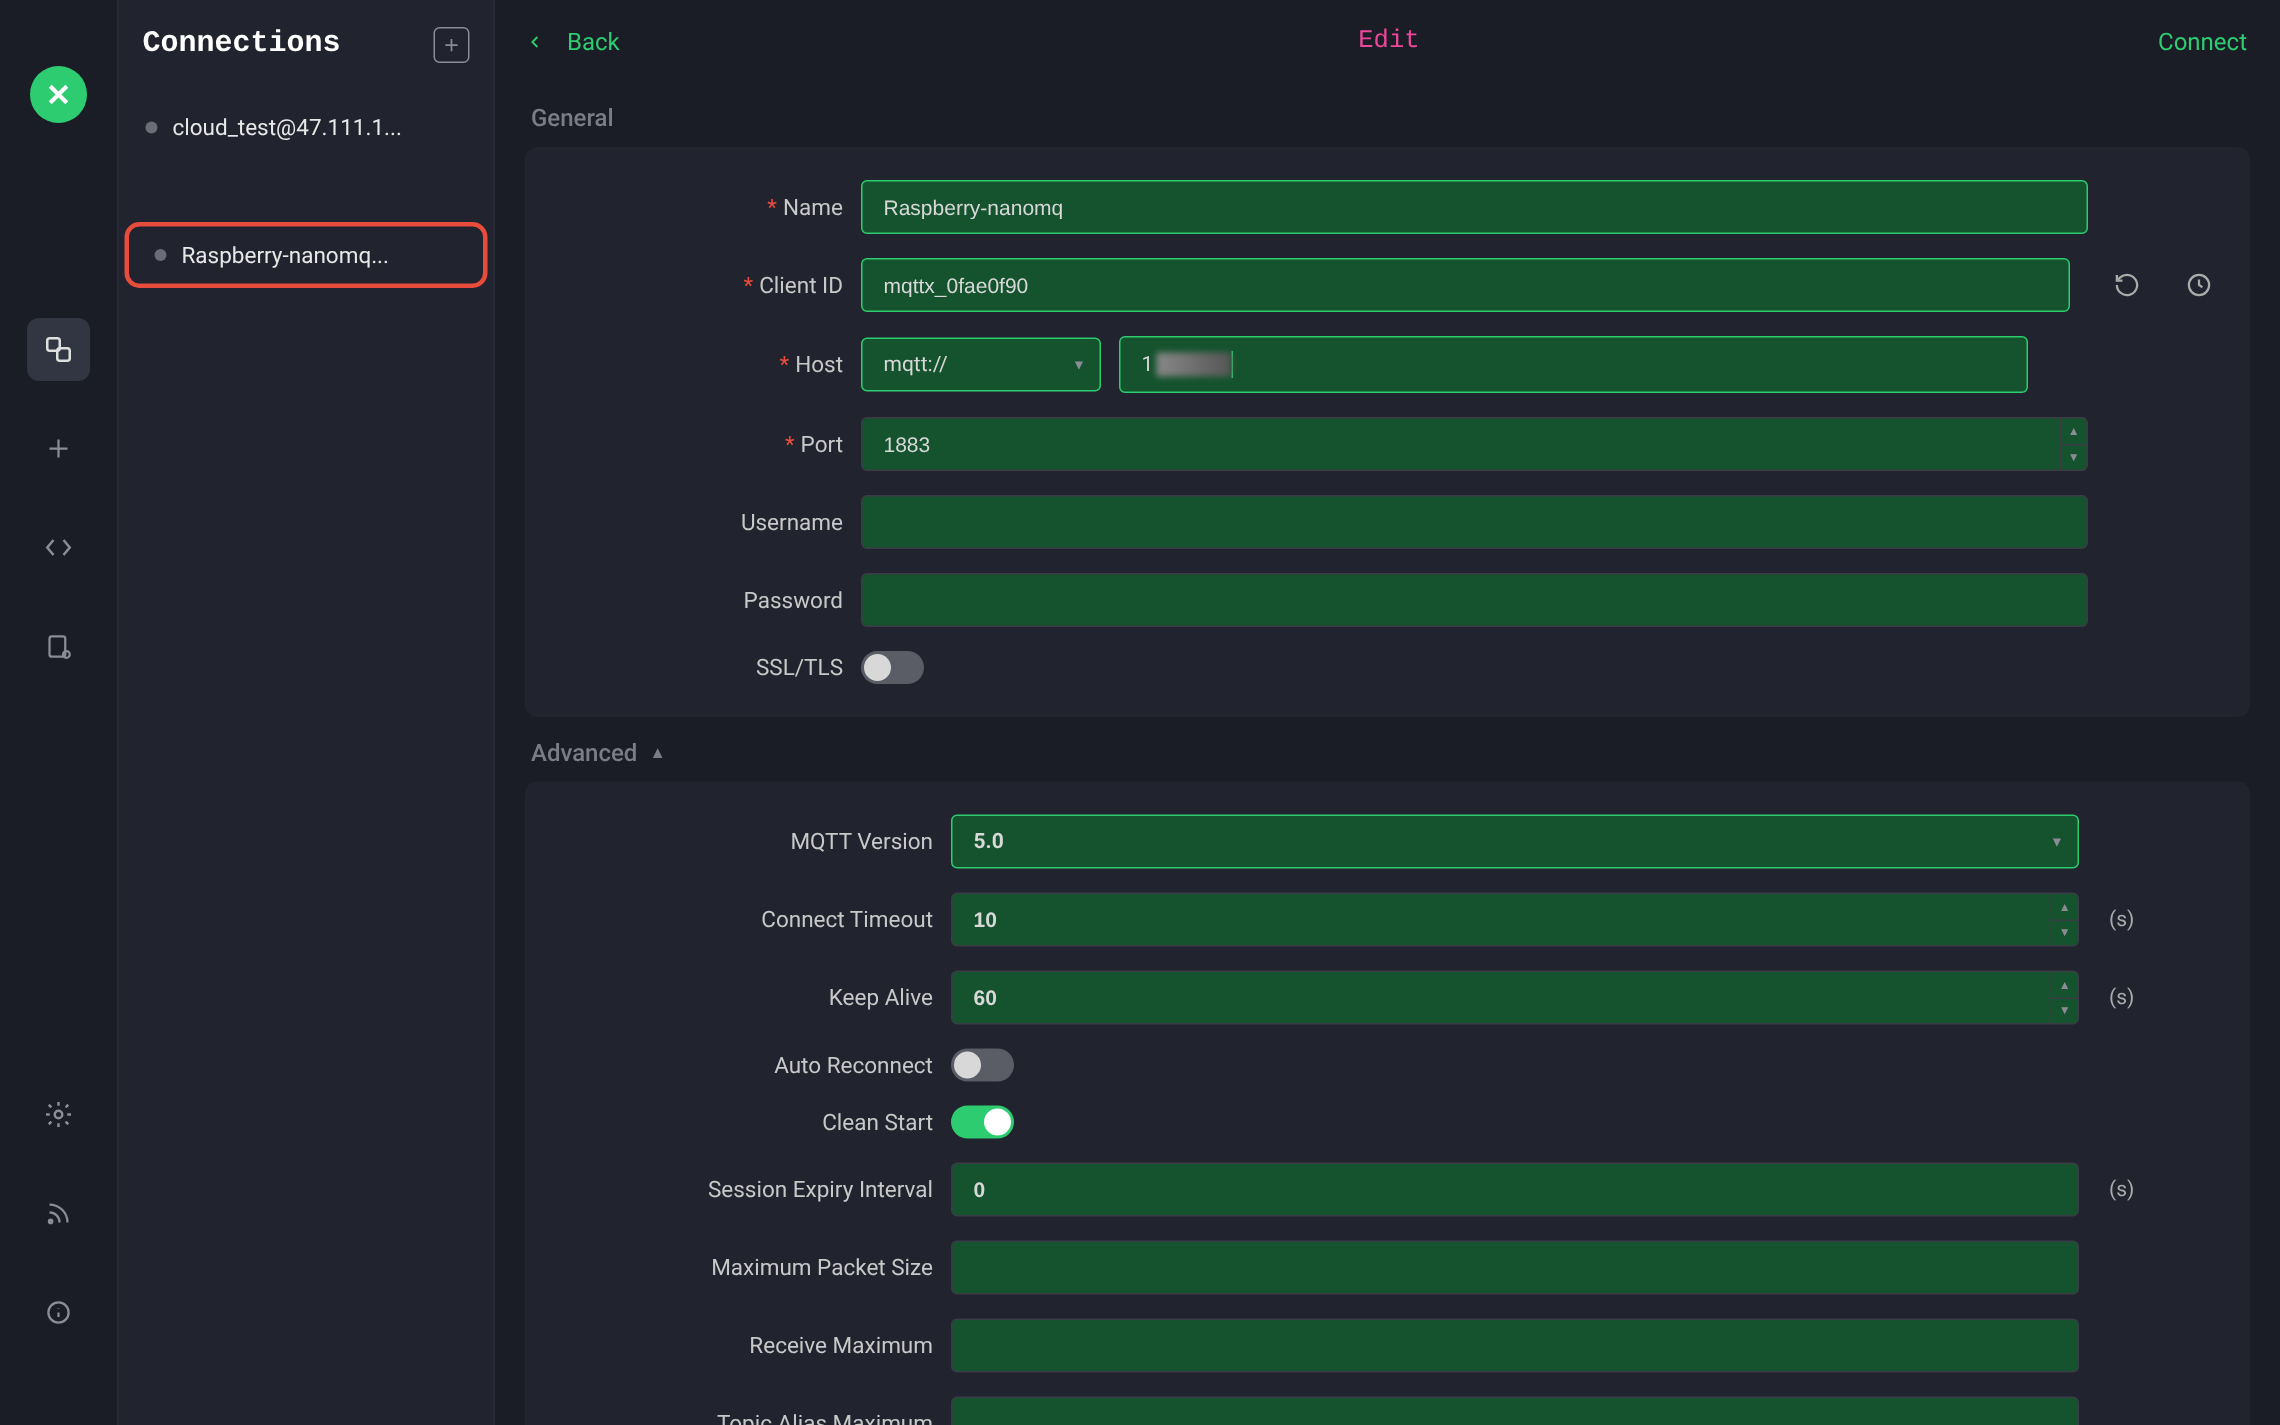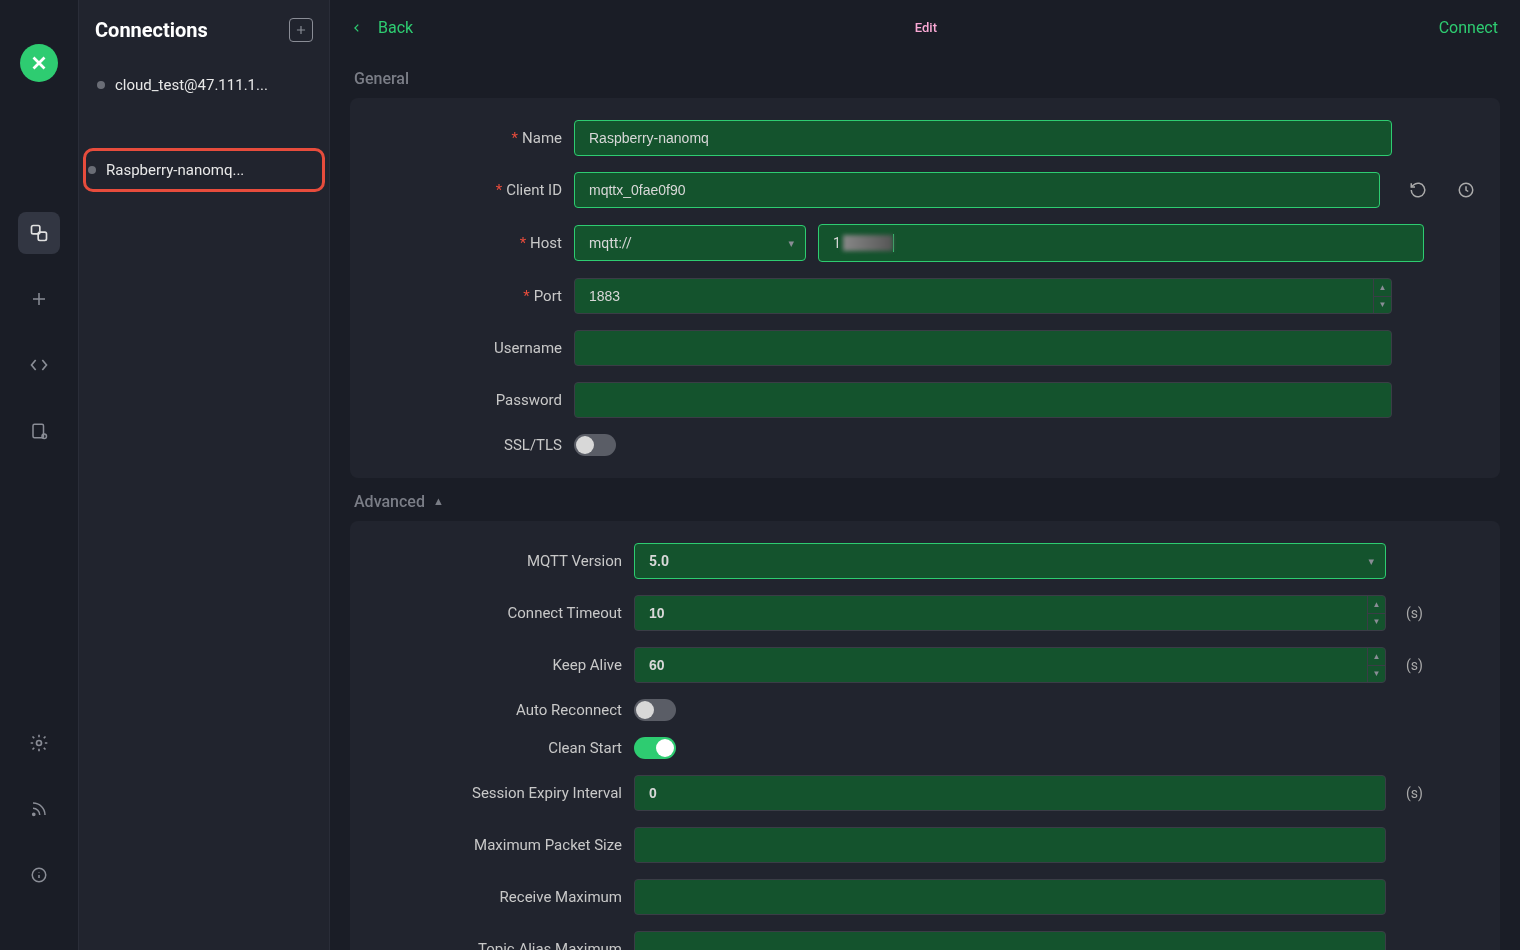--- a/index.html
+++ b/index.html
@@ -51,23 +51,24 @@
 .sidebar {
   width: 252px;
   background: #21242e;
   border-left: 1px solid #2a2d38;
   border-right: 1px solid #2a2d38;
   display: flex;
   flex-direction: column;
 }
 .sidebar-header {
   display: flex;
-  align-items: center;
+  align-items: flex-start;
   justify-content: space-between;
   padding: 18px 16px 12px 16px;
+  font-family: Liberation Mono, monospace;
 }
 .sidebar-title {
   color: #fff;
   font-size: 20px;
   font-weight: 700;
 }
 .add-btn {
   width: 24px;
   height: 24px;
   border: 1.5px solid #8a8d96;
@@ -83,21 +84,21 @@
   display: flex;
   align-items: center;
   padding: 10px 14px;
   font-size: 15px;
   margin: 2px 0;
   border-radius: 6px;
 }
 .conn-item.highlighted {
   border: 3px solid #e74c3c;
   border-radius: 10px;
-  padding: 10px 2px;
+  padding: 10px 17px;
   margin-top: 44px;
 }
 .conn-dot {
   width: 8px;
   height: 8px;
   border-radius: 50%;
   background: #6a6d76;
   margin-right: 10px;
   flex-shrink: 0;
 }
@@ -116,23 +117,24 @@
   padding: 18px 22px;
 }
 .back-btn {
   color: #2ecc71;
   font-size: 16px;
   display: flex;
   align-items: center;
   gap: 16px;
 }
 .top-title {
-  color: #f9a8d4;
-  font-size: 13px;
+  color: #ec4899;
+  font-size: 17px;
   font-weight: 500;
+  font-family: Liberation Mono, monospace;
 }
 .connect-btn {
   color: #2ecc71;
   font-size: 16px;
   text-align: center;
 }
 .content { padding: 0 20px 40px 20px; }
 .section-title {
   color: #7a7d86;
   font-size: 16px;
@@ -225,21 +227,21 @@
 .toggle.on::after { left: 22px; background: #fff; }
 .icon-btn {
   width: 20px;
   height: 20px;
   display: flex;
   align-items: center;
   justify-content: center;
   color: #aaa;
 }
 .suffix { color: #aaa; font-size: 14px; margin-left: 8px; width: 24px; }
-.host-proto { width: 232px; }
+.host-proto { width: 160px; }
 .host-addr-wrap { flex: 1; display: flex; align-items: center; }
 .host-cursor {
   width: 1px;
   height: 18px;
   background: #2ecc71;
 }
 .host-blur {
   width: 50px;
   height: 16px;
   background: linear-gradient(90deg, #888 0%, #555 100%);

